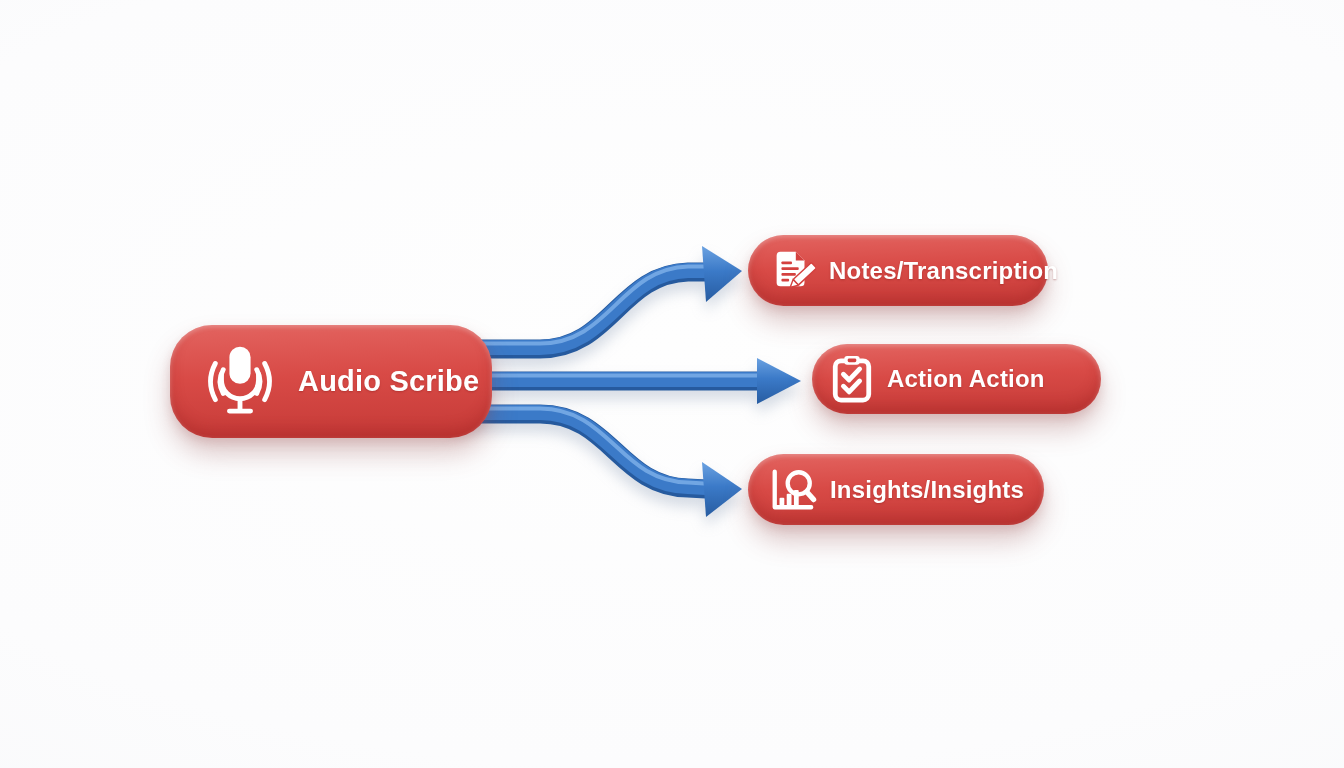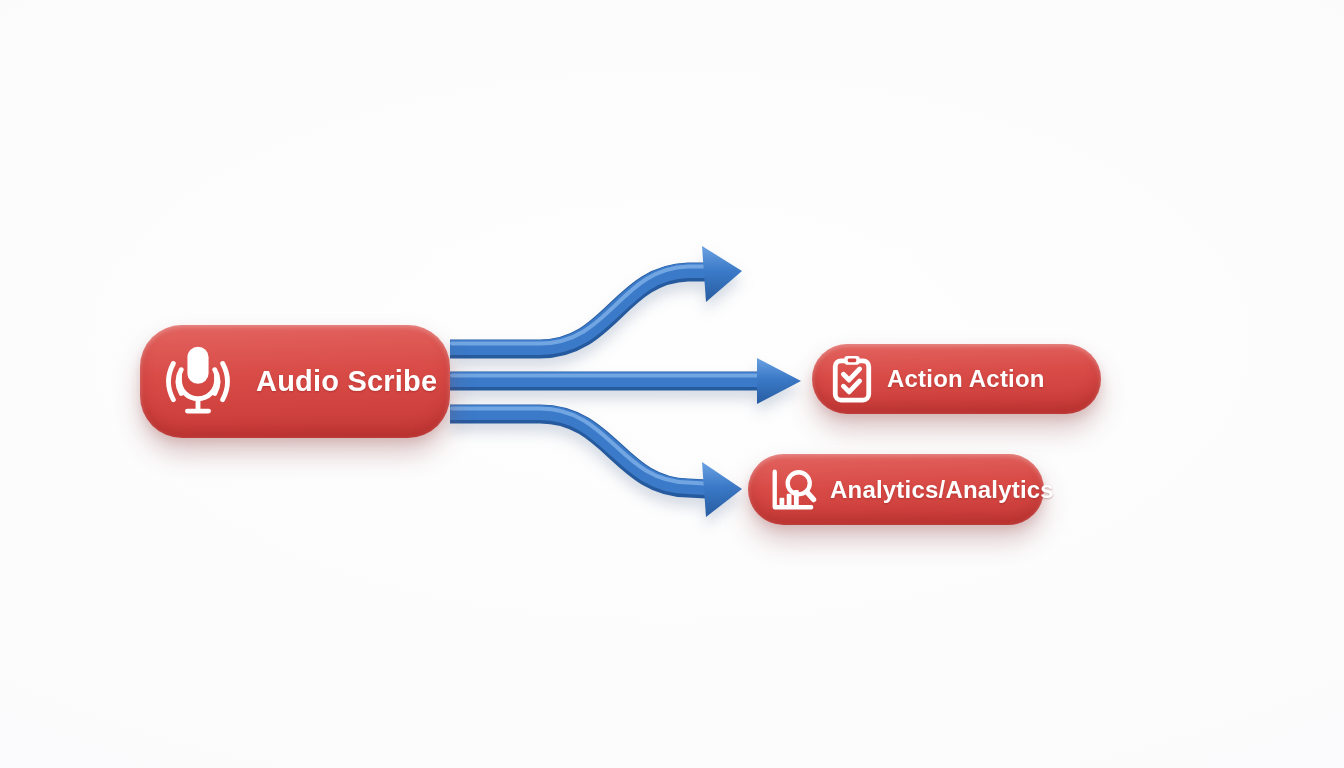--- a/index.html
+++ b/index.html
@@ -22,21 +22,21 @@
     position: absolute; z-index: 2;
     display: flex; align-items: center;
     color: var(--label_text, #ffffff);
     background: linear-gradient(178deg, var(--node_fill_light, #e36460) 0%, var(--node_fill, #d84a46) 45%, var(--node_fill_dark, #c53a37) 100%);
     box-shadow:
       0 16px 26px rgba(140, 66, 66, 0.28),
       0 5px 10px rgba(160, 72, 72, 0.16),
       inset 0 2px 5px rgba(255, 255, 255, 0.30),
       inset 0 -8px 14px rgba(150, 28, 28, 0.32);
   }
-  .node-source { left: 140px; top: 325px; width: 302px; height: 113px; border-radius: 42px; padding-left: 8px; }
+  .node-source { left: 170px; top: 325px; width: 302px; height: 113px; border-radius: 42px; padding-left: 20px; }
   .node-notes    { left: 748px; top: 235px; width: 280px; height: 71px; border-radius: 36px; padding-left: 20px; }
   .node-actions  { left: 812px; top: 344px; width: 271px; height: 70px; border-radius: 35px; padding-left: 18px; }
   .node-insights { left: 748px; top: 454px; width: 277px; height: 71px; border-radius: 36px; padding-left: 19px; }
 
   .node-icon { flex: none; display: flex; align-items: center; justify-content: center; }
   .gap-sm { margin-right: 13px; }
   .gap-md { margin-right: 8px; }
 
   .node-label {
     font-weight: 700;
@@ -103,20 +103,37 @@
         <line x1="40" y1="75" x2="64" y2="75" stroke="#ffffff" stroke-width="5.5" stroke-linecap="round"></line>
         <path d="M24 21 q-11 20.5 0 41" stroke="#ffffff" stroke-width="5.5" stroke-linecap="round" fill="none"></path>
         <path d="M33 28 q-7.5 13.5 0 27" stroke="#ffffff" stroke-width="5.5" stroke-linecap="round" fill="none"></path>
         <path d="M80 21 q11 20.5 0 41" stroke="#ffffff" stroke-width="5.5" stroke-linecap="round" fill="none"></path>
         <path d="M71 28 q7.5 13.5 0 27" stroke="#ffffff" stroke-width="5.5" stroke-linecap="round" fill="none"></path>
       </svg>
     </span>
     <span class="node-label">Audio Scribe</span>
   </div>
 
+  <div class="node node-notes">
+    <span class="node-icon gap-sm">
+      <svg width="48" height="48" viewBox="0 0 50 50" fill="none">
+        <path d="M13 5 h16 l9 9 v23 a4 4 0 0 1 -4 4 H13 a4 4 0 0 1 -4 -4 V9 a4 4 0 0 1 4 -4 z" fill="#ffffff"></path>
+        <path d="M29 5 l9 9 h-9 z" fill="#d4413f"></path>
+        <rect x="14" y="15" width="11" height="3" rx="1" fill="#d4413f"></rect>
+        <rect x="14" y="21" width="18" height="3" rx="1" fill="#d4413f"></rect>
+        <rect x="14" y="27" width="15" height="3" rx="1" fill="#d4413f"></rect>
+        <rect x="14" y="33" width="8" height="3" rx="1" fill="#d4413f"></rect>
+        <g transform="rotate(47 34 32)">
+          <rect x="30" y="13" width="8" height="26" rx="1.5" fill="#ffffff" stroke="#d4413f" stroke-width="1.5"></rect>
+          <polygon points="30,39 38,39 34,47" fill="#ffffff" stroke="#d4413f" stroke-width="1.5"></polygon>
+        </g>
+      </svg>
+    </span>
+    <span class="node-label">Notes/Transcription</span>
+  </div>
 
   <div class="node node-actions">
     <span class="node-icon gap-sm">
       <svg width="44" height="52" viewBox="0 0 46 54" fill="none">
         <rect x="5.5" y="8" width="35" height="41" rx="6" stroke="#ffffff" stroke-width="5" fill="none"></rect>
         <rect x="15" y="3" width="16" height="9" rx="3" fill="#ffffff"></rect>
         <rect x="18.5" y="5.5" width="9" height="4" rx="1.5" fill="#d4413f"></rect>
         <polyline points="14,22 20,28 31,16.5" stroke="#ffffff" stroke-width="5" stroke-linecap="round" stroke-linejoin="round" fill="none"></polyline>
         <polyline points="14,34.5 20,40.5 31,29" stroke="#ffffff" stroke-width="5" stroke-linecap="round" stroke-linejoin="round" fill="none"></polyline>
       </svg>
@@ -128,16 +145,16 @@
     <span class="node-icon gap-sm">
       <svg width="50" height="48" viewBox="0 0 52 50" fill="none">
         <polyline points="8,6 8,43 46,43" stroke="#ffffff" stroke-width="4.5" stroke-linecap="round" stroke-linejoin="round" fill="none"></polyline>
         <rect x="13" y="33" width="5" height="8" rx="1" fill="#ffffff"></rect>
         <rect x="20.5" y="29" width="5" height="12" rx="1" fill="#ffffff"></rect>
         <rect x="28" y="25" width="5" height="16" rx="1" fill="#ffffff"></rect>
         <circle cx="33" cy="18" r="11.5" stroke="#ffffff" stroke-width="4.5" fill="none"></circle>
         <line x1="41.5" y1="27" x2="48.5" y2="35" stroke="#ffffff" stroke-width="5.5" stroke-linecap="round"></line>
       </svg>
     </span>
-    <span class="node-label">Analytics/Analytics</span>
+    <span class="node-label">Insights/Insights</span>
   </div>
 
 </div>
 
 </body></html>

